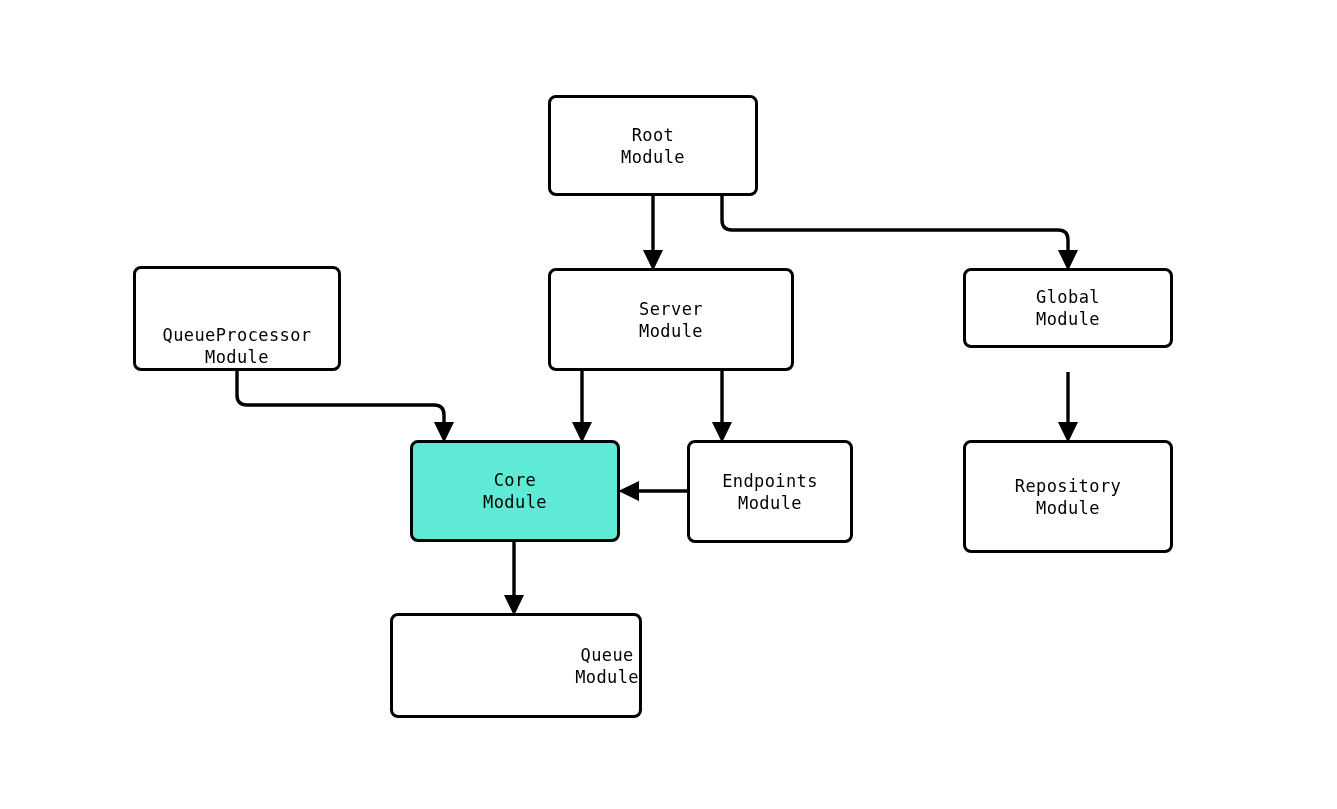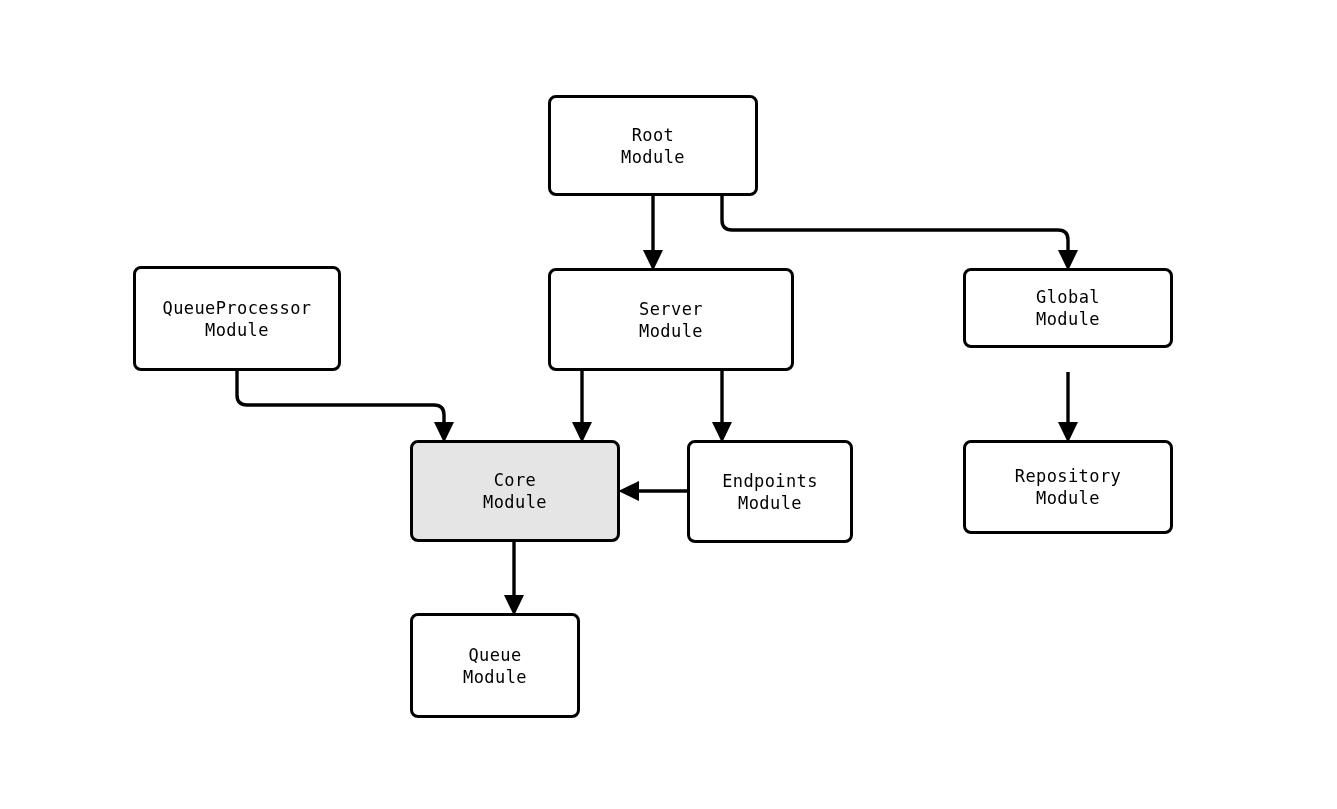--- a/index.html
+++ b/index.html
@@ -71,48 +71,48 @@
         <path d="M 1068 372 L 1068 423" stroke="#000000" marker-end="url(#arrowhead)"></path>
         <path d="M 514 542 L 514 596" stroke="#000000" marker-end="url(#arrowhead)"></path>
       </g>
   </svg>
 
   <div class="node" style="left: 548px; top: 95px; width: 210px; height: 101px; border-color: rgb(0, 0, 0); background: rgb(255, 255, 255);">
     <div class="node-label">Root
 Module</div>
   </div>
 
-  <div class="node" style="left: 133px; top: 266px; width: 208px; height: 105px; border-color: rgb(0, 0, 0); background: rgb(255, 255, 255);">
+  <div class="node" style="left: 133px; top: 266px; width: 208px; height: 105px; border-color: rgb(0, 0, 0); background: rgb(255, 255, 255); justify-content: flex-end;">
     <div class="node-label">QueueProcessor
 Module</div>
   </div>
 
   <div class="node" style="left: 548px; top: 268px; width: 246px; height: 103px; border-color: rgb(0, 0, 0); background: rgb(255, 255, 255);">
     <div class="node-label">Server
 Module</div>
   </div>
 
   <div class="node" style="left: 963px; top: 268px; width: 210px; height: 80px; border-color: rgb(0, 0, 0); background: rgb(255, 255, 255);">
     <div class="node-label">Global
 Module</div>
   </div>
 
-  <div class="node" style="left: 410px; top: 440px; width: 210px; height: 102px; border-color: rgb(0, 0, 0); background: #e5e5e5;">
+  <div class="node" style="left: 410px; top: 440px; width: 210px; height: 102px; border-color: rgb(0, 0, 0); background: #5eead4;">
     <div class="node-label">Core
 Module</div>
   </div>
 
   <div class="node" style="left: 687px; top: 440px; width: 166px; height: 103px; border-color: rgb(0, 0, 0); background: rgb(255, 255, 255);">
     <div class="node-label">Endpoints
 Module</div>
   </div>
 
-  <div class="node" style="left: 963px; top: 440px; width: 210px; height: 94px; border-color: rgb(0, 0, 0); background: rgb(255, 255, 255);">
+  <div class="node" style="left: 963px; top: 440px; width: 210px; height: 113px; border-color: rgb(0, 0, 0); background: rgb(255, 255, 255);">
     <div class="node-label">Repository
 Module</div>
   </div>
 
-  <div class="node" style="left: 410px; top: 613px; width: 170px; height: 105px; border-color: rgb(0, 0, 0); background: rgb(255, 255, 255);">
+  <div class="node" style="left: 390px; top: 613px; width: 252px; height: 105px; border-color: rgb(0, 0, 0); background: rgb(255, 255, 255); align-items: flex-end;">
     <div class="node-label">Queue
 Module</div>
   </div>
 
 </div>
 
 </body></html>

